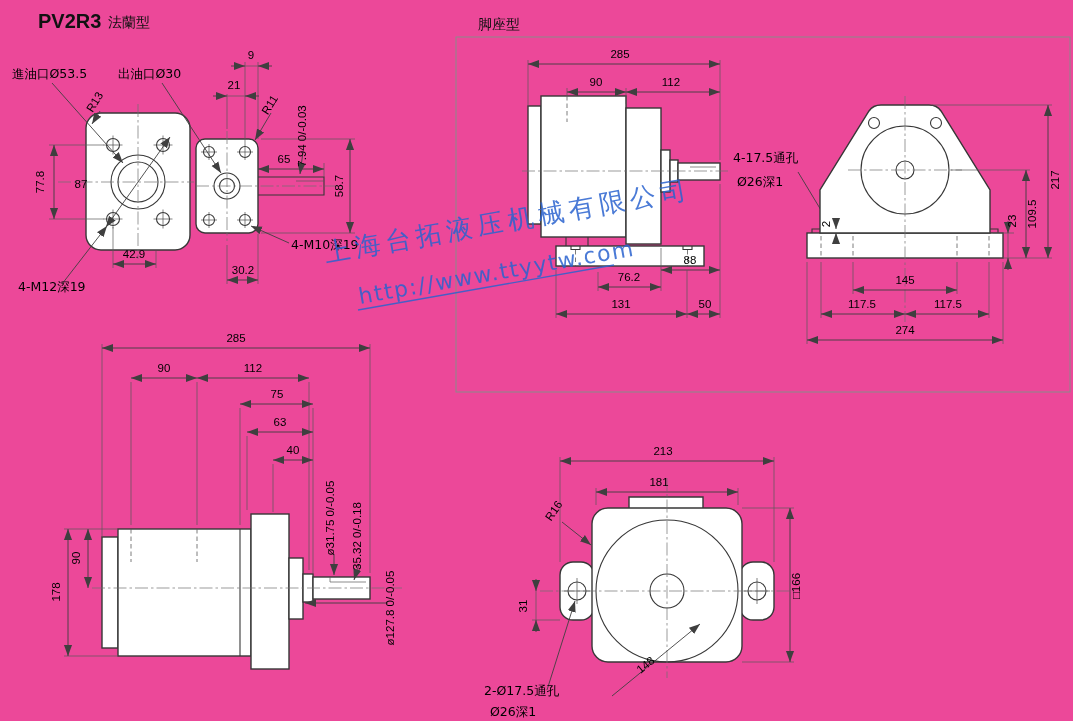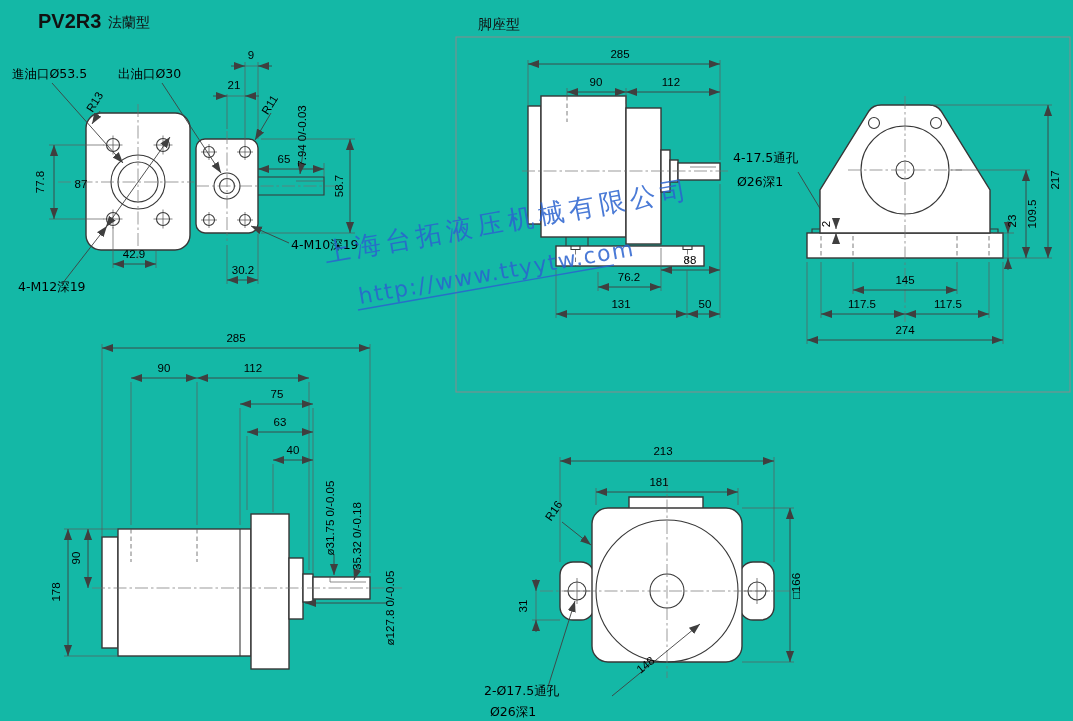--- a/index.html
+++ b/index.html
@@ -1,16 +1,16 @@
 <!DOCTYPE html>
 <html><head>
 <meta charset="utf-8">
 <style>
   html,body{margin:0;padding:0;background:#fff;}
-  .canvas{position:relative;width:1073px;height:721px;background:#14b8a6;overflow:hidden;}
+  .canvas{position:relative;width:1073px;height:721px;background:#ec4899;overflow:hidden;}
   svg{display:block;}
   
   .ol  {stroke:#373737;stroke-width:1.4;fill:#fff;}
   .oln {stroke:#373737;stroke-width:1.1;fill:none;}
   .ol2 {stroke:#373737;stroke-width:1.1;fill:#fff;}
   .ext {stroke:#5a5a5a;stroke-width:.7;fill:none;}
   .hx  {stroke:#4a4a4a;stroke-width:.7;}
   .cl  {stroke:#707070;stroke-width:.7;fill:none;stroke-dasharray:13 3 2.5 3;}
   .dash{stroke:#5a5a5a;stroke-width:.8;fill:none;stroke-dasharray:4.5 3;}
   .dim {stroke:#3f3f3f;stroke-width:.9;fill:none;marker-start:url(#arr);marker-end:url(#arr);}

